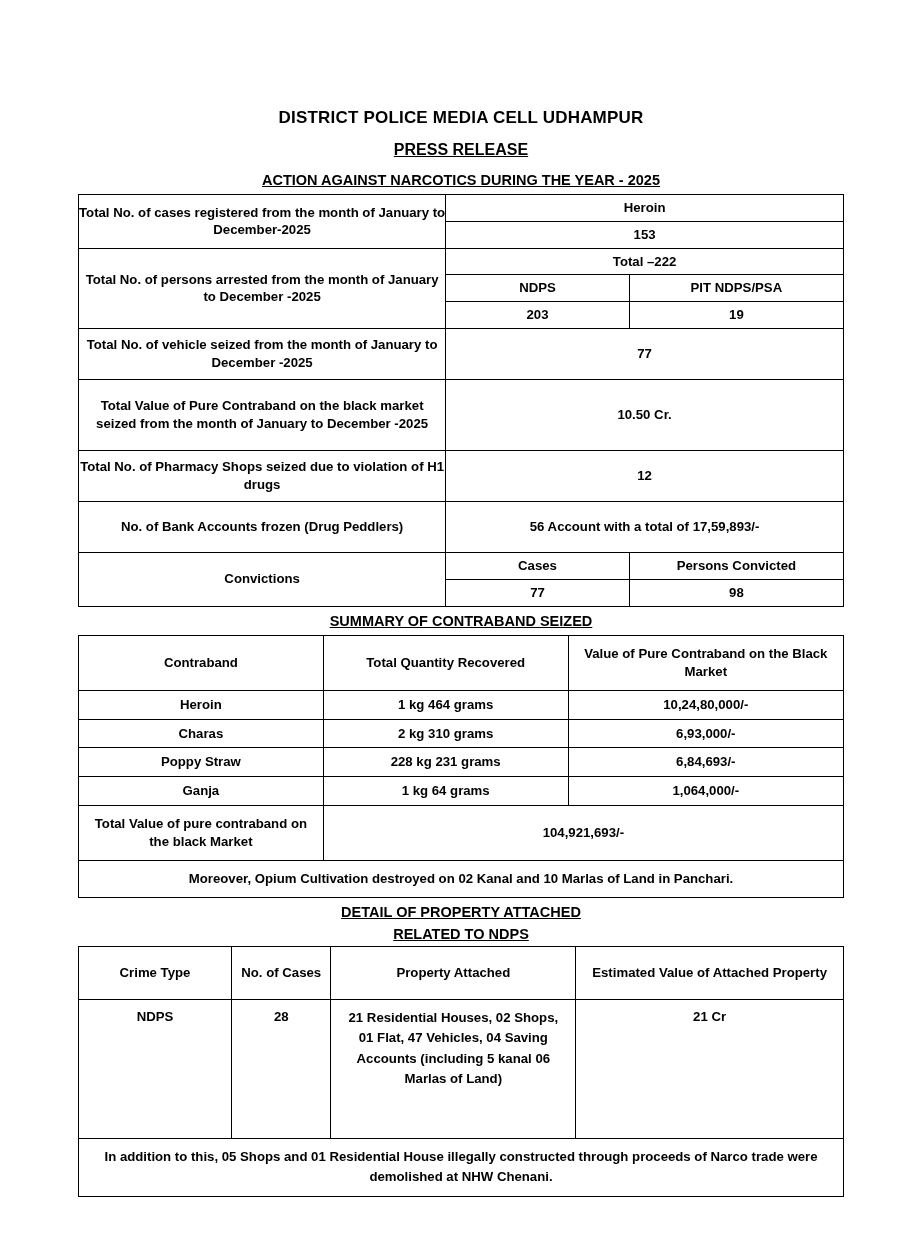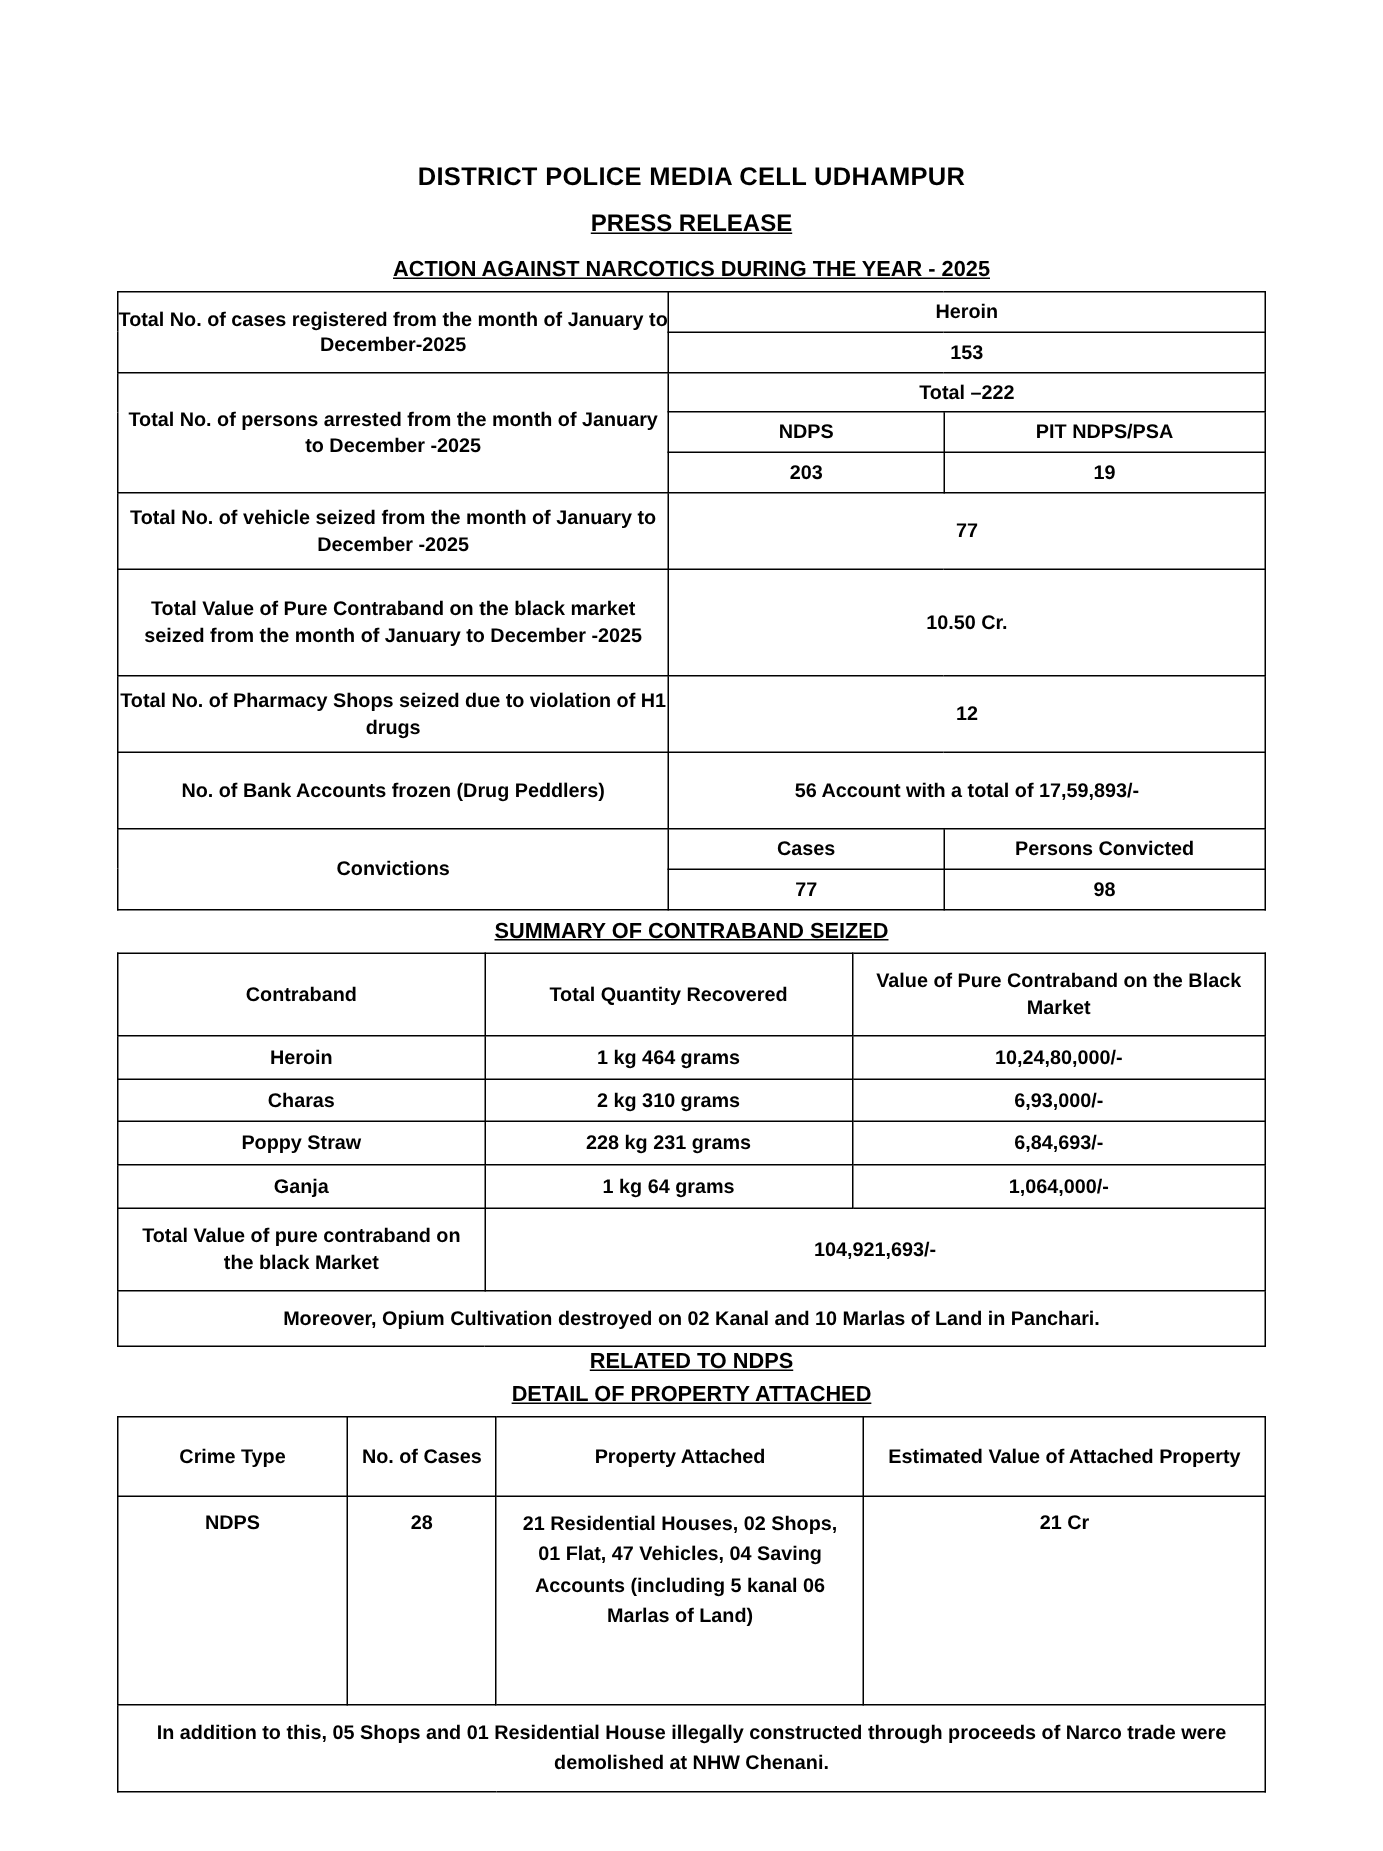--- a/index.html
+++ b/index.html
@@ -191,22 +191,22 @@
       <tr>
         <td style="height:44px">Total Value of pure contraband on the black Market</td>
         <td colspan="2">104,921,693/-</td>
       </tr>
       <tr class="note-row">
         <td colspan="3">Moreover, Opium Cultivation destroyed on 02 Kanal and 10 Marlas of Land in Panchari.</td>
       </tr>
     </tbody>
   </table>
 
+  <div class="section-heading spaced">DETAIL OF PROPERTY ATTACHED</div>
   <div class="section-heading tight">RELATED TO NDPS</div>
-  <div class="section-heading spaced">DETAIL OF PROPERTY ATTACHED</div>
 
   <table class="property-table">
     <colgroup>
       <col style="width:20%">
       <col style="width:13%">
       <col style="width:32%">
       <col style="width:35%">
     </colgroup>
     <tbody>
       <tr>

